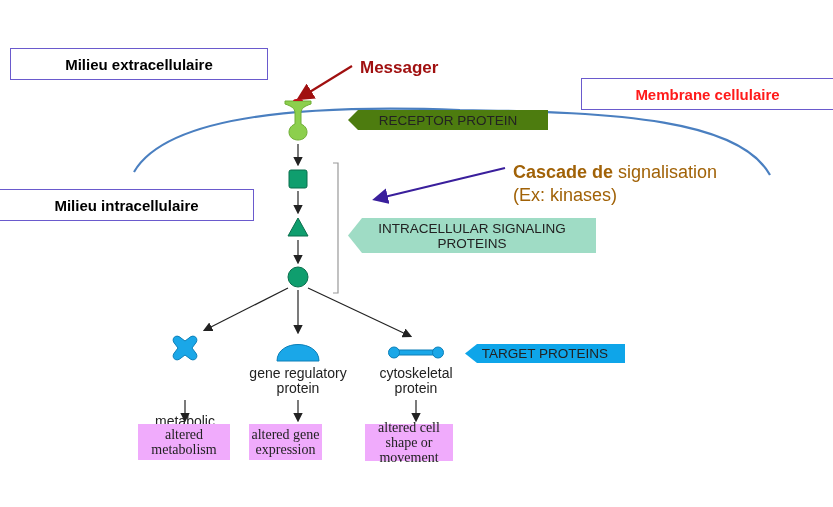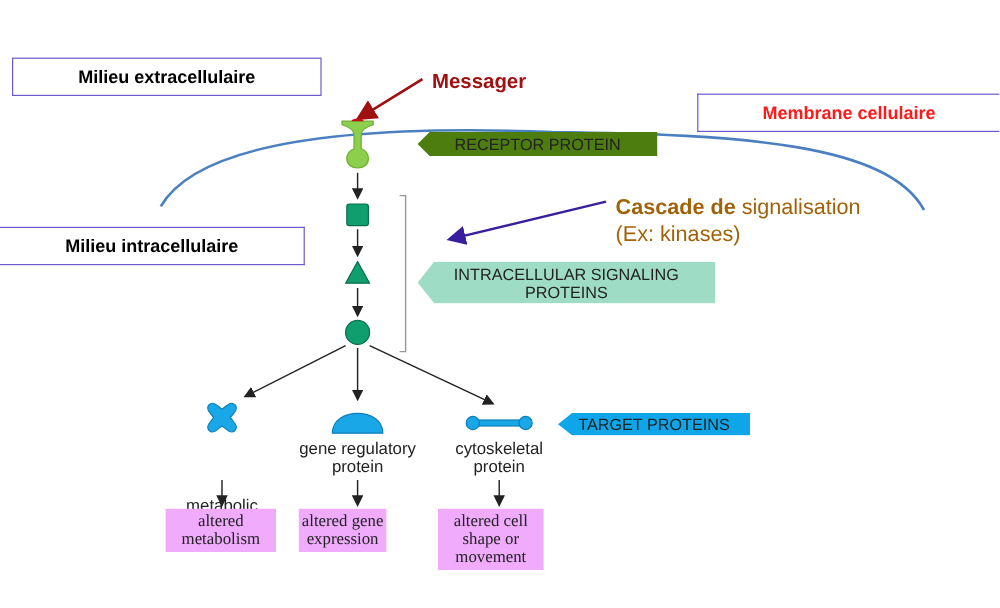--- a/index.html
+++ b/index.html
@@ -126,21 +126,21 @@
       <div>altered</div>
       <div>metabolism</div>
     </div>
   </div>
   <div class="result" style="left:249px;top:424px;width:73px;height:36px;align-items:center;">
     <div>
       <div>altered gene</div>
       <div>expression</div>
     </div>
   </div>
-  <div class="result" style="left:365px;top:424px;width:88px;height:51px;">
+  <div class="result" style="left:365px;top:424px;width:88px;height:37px;">
     <div>
       <div>altered cell</div>
       <div>shape or</div>
       <div>movement</div>
     </div>
   </div>
 
 </div>
 
 </body></html>

